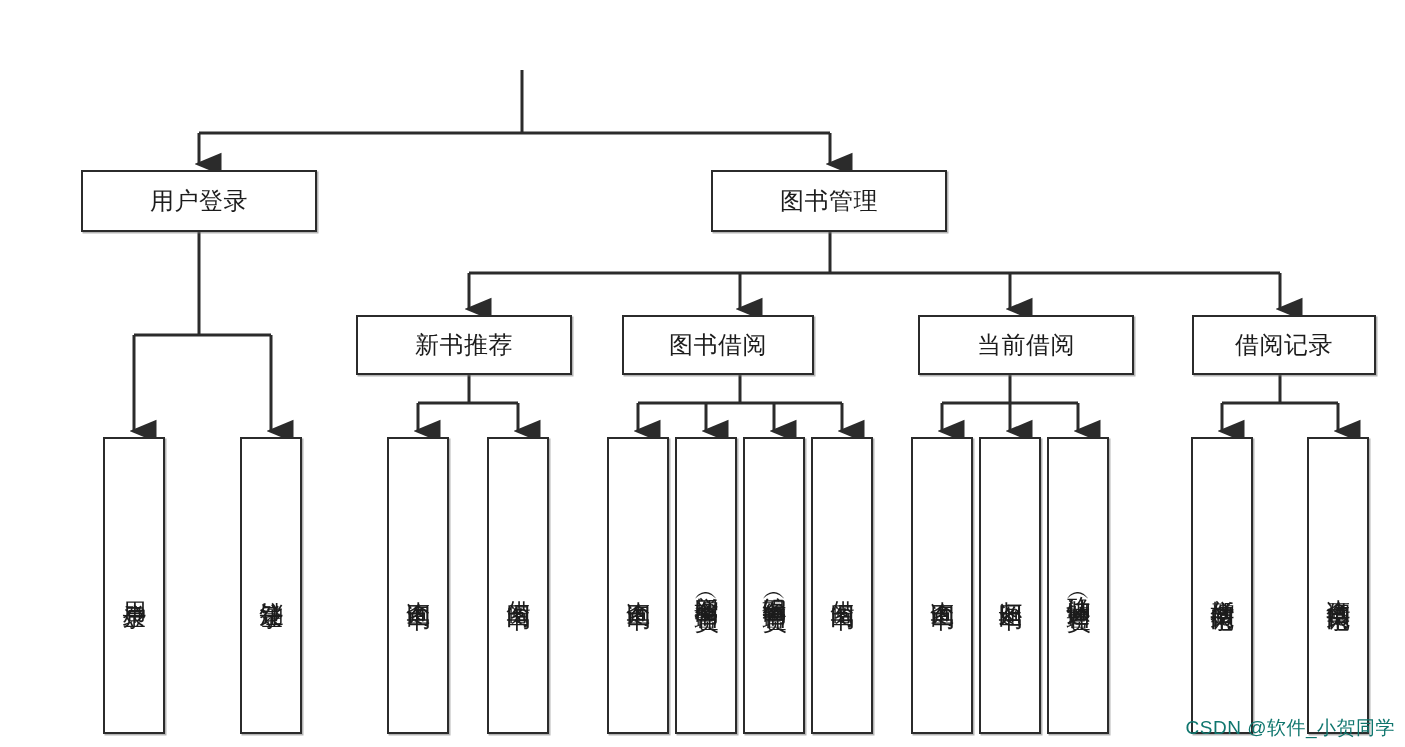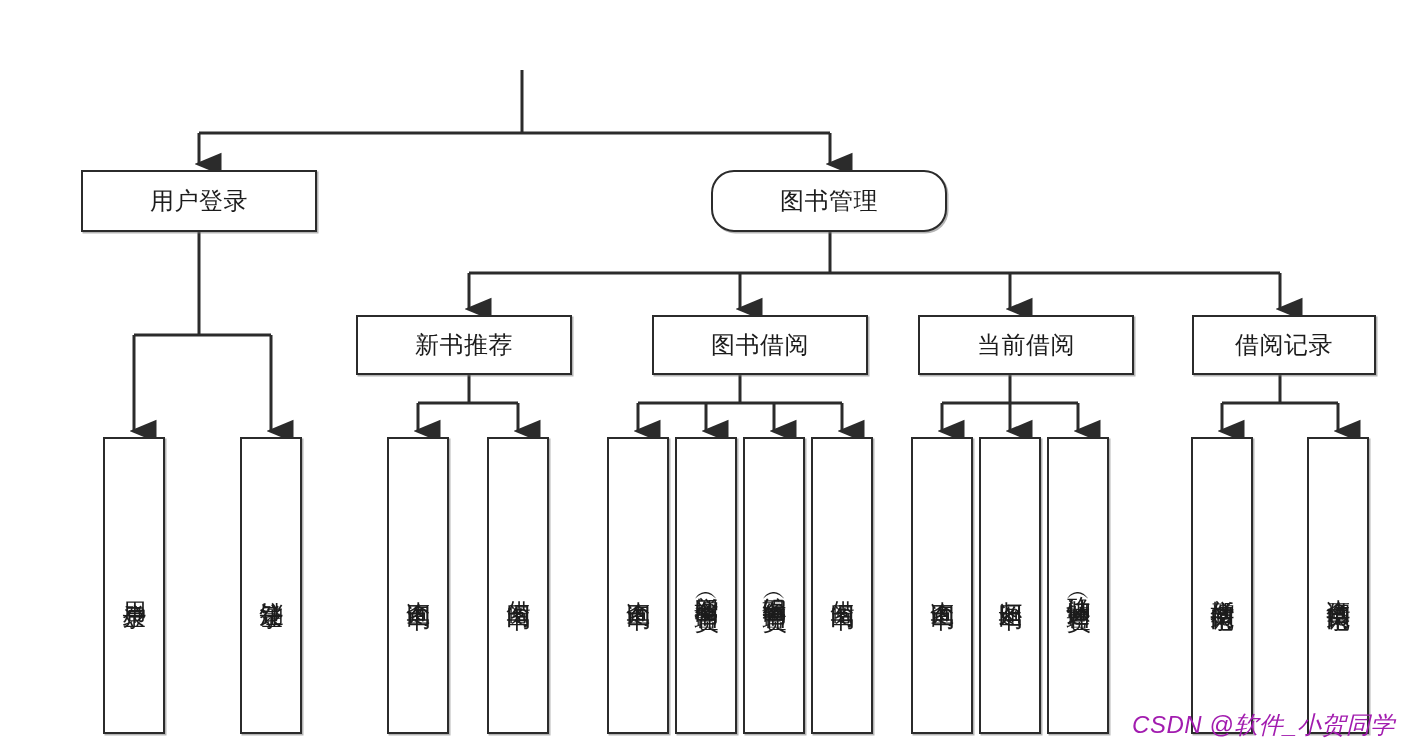--- a/index.html
+++ b/index.html
@@ -68,26 +68,25 @@
     font-size: 24px;
     line-height: 1.12;
     letter-spacing: 2px;
     white-space: pre;
   }
   
   #watermark {
     position: absolute;
     right: 10px;
     bottom: 6px;
-    font-size: 24px;
-    color: #a21caf;
+    font-size: 19px;
+    color: #0f766e;
     letter-spacing: 0.5px;
     white-space: nowrap;
     user-select: none;
-    font-style: italic;
   }
 </style>
 </head>
 <body>
 
 <div id="canvas">
 
   <svg id="edges" viewBox="0 0 1405 747" xmlns="http://www.w3.org/2000/svg">
     <defs>
       <marker id="arrow" viewBox="0 0 12 12" refX="6" refY="10" markerWidth="9" markerHeight="9" orient="auto-start-reverse">
@@ -136,29 +135,29 @@
       <path d="M 1222 403 L 1222 431" marker-end="url(#arrow)"></path>
       <path d="M 1338 403 L 1338 431" marker-end="url(#arrow)"></path>
     </g>
   </svg>
 
 
   <div class="node h lvl2" style="left:81px; top:170px; width:236px; height:62px;">
     <span class="label">用户登录</span>
   </div>
 
-  <div class="node h lvl2" style="left:711px; top:170px; width:236px; height:62px;border-radius:23px;">
+  <div class="node h lvl2" style="left:711px; top:170px; width:236px; height:62px;">
     <span class="label">图书管理</span>
   </div>
 
   <div class="node h lvl2" style="left:356px; top:315px; width:216px; height:60px;">
     <span class="label">新书推荐</span>
   </div>
 
-  <div class="node h lvl2" style="left:652px; top:315px; width:216px; height:60px;">
+  <div class="node h lvl2" style="left:622px; top:315px; width:192px; height:60px;">
     <span class="label">图书借阅</span>
   </div>
 
   <div class="node h lvl2" style="left:902px; top:315px; width:216px; height:60px;margin-left:16px;">
     <span class="label">当前借阅</span>
   </div>
 
   <div class="node h lvl2" style="left:1172px; top:315px; width:184px; height:60px;margin-left:20px;">
     <span class="label">借阅记录</span>
   </div>

